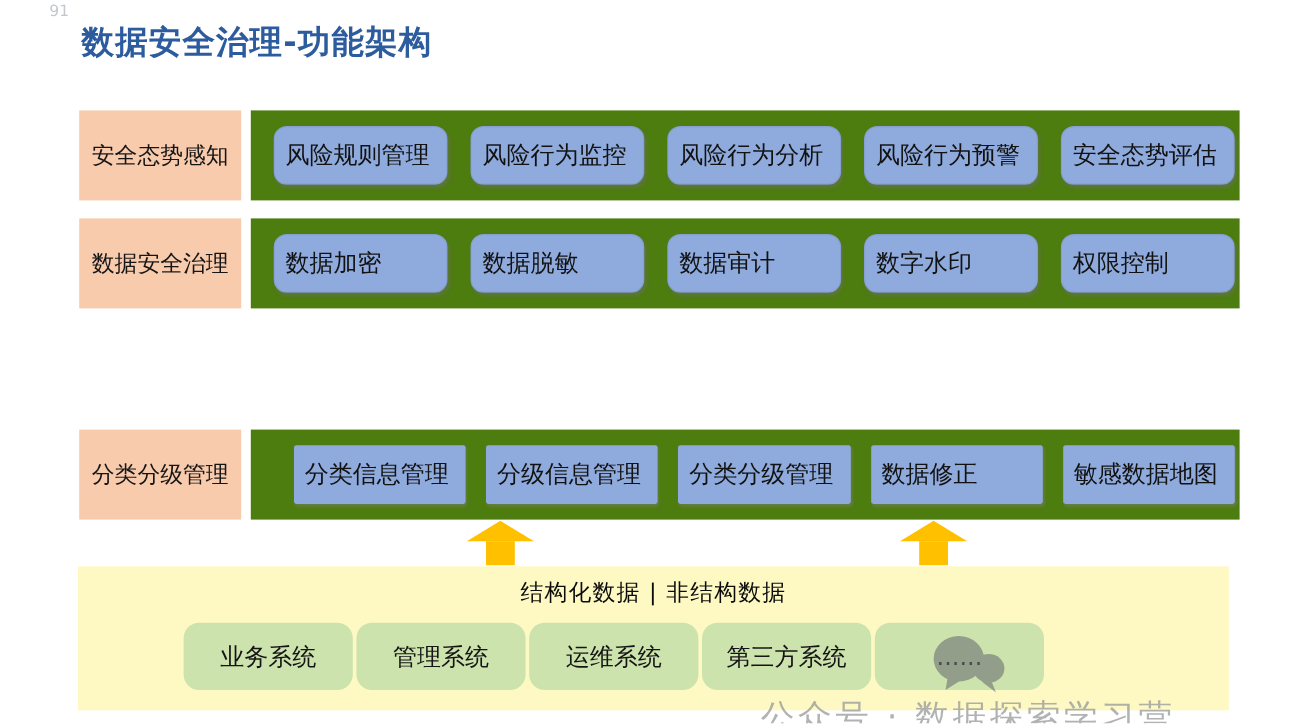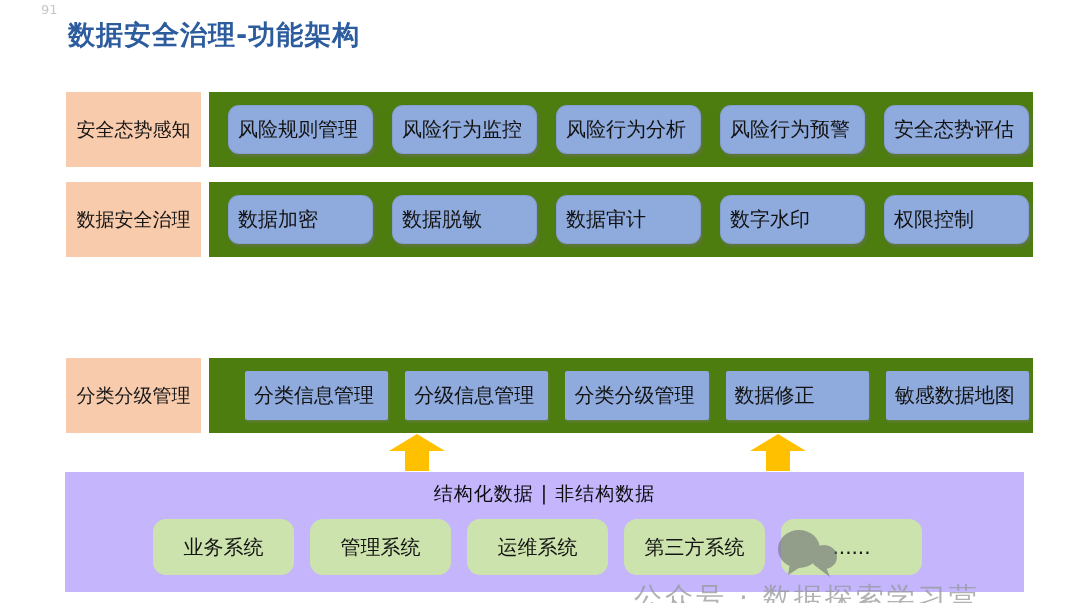--- a/index.html
+++ b/index.html
@@ -34,27 +34,27 @@
   }
   .square .feature-box{border-radius:2px;border:none;box-shadow:1px 2px 2.5px rgba(130,130,130,0.4);margin-left:17px;}
   .up-arrow{position:absolute;top:434px;width:56px;height:38px;}
   .up-arrow .arrow-head{
     width:0;height:0;margin:0 auto;
     border-left:28px solid transparent;border-right:28px solid transparent;
     border-bottom:17px solid #ffc000;
   }
   .up-arrow .arrow-stem{width:24px;height:20px;margin:0 auto;background:#ffc000;}
   .green-panel{
-    position:absolute;left:65px;top:472px;width:959px;height:120px;background:#c4b5fd;
+    position:absolute;left:65px;top:472px;width:959px;height:120px;background:#fef9c3;
   }
   .data-type-label{
     position:absolute;left:0;top:9px;width:100%;text-align:center;
     font-size:19px;color:#0b0b0b;letter-spacing:1px;white-space:nowrap;
   }
-  .systems-row{position:absolute;left:88px;top:47px;display:flex;gap:16px;}
+  .systems-row{position:absolute;left:88px;top:47px;display:flex;gap:3px;}
   .system-box{
     width:141px;height:56px;background:#cde3ad;border-radius:13px;
     display:flex;align-items:center;justify-content:center;
     font-size:20px;color:#141414;white-space:nowrap;
   }
   .watermark{
     position:absolute;left:634px;top:527px;display:flex;align-items:center;z-index:5;
     pointer-events:none;
     flex-direction:column;
   }

